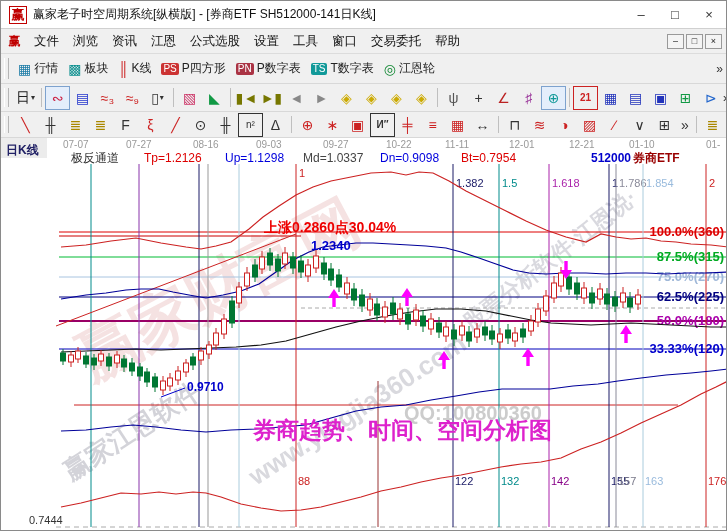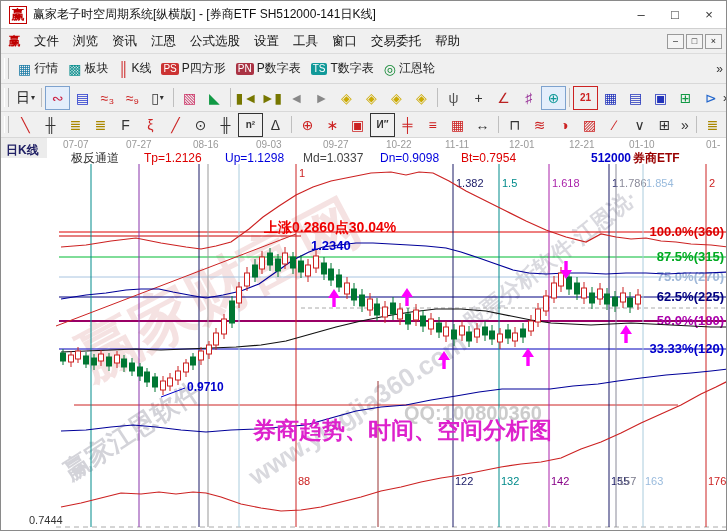--- a/index.html
+++ b/index.html
@@ -139,21 +139,21 @@
       <div class="grip"></div>
       <div class="ibtn" style="color: rgb(204, 34, 34);">╲</div>
       <div class="ibtn" style="color: rgb(51, 51, 51);">╫</div>
       <div class="ibtn" style="color: rgb(170, 136, 0);">≣</div>
       <div class="ibtn" style="color: rgb(170, 136, 0);">≣</div>
       <div class="ibtn" style="color: rgb(51, 51, 51);">F</div>
       <div class="ibtn" style="color: rgb(204, 34, 34);">ξ</div>
       <div class="ibtn" style="color: rgb(204, 34, 34);">╱</div>
       <div class="ibtn" style="color: rgb(51, 51, 51);">⊙</div>
       <div class="ibtn" style="color: rgb(51, 51, 51);">╫</div>
-      <div class="ibtn" style="color: rgb(51, 51, 51); font-size: 10px; font-weight: bold; border: 1px solid rgb(51, 51, 51);">n²</div>
+      <div class="ibtn" style="color: rgb(51, 51, 51); font-size: 10px; font-weight: normal; border: 1px solid rgb(51, 51, 51);">n²</div>
       <div class="ibtn" style="color: rgb(51, 51, 51);">Δ</div>
       <div class="tsep"></div>
       <div class="ibtn" style="color: rgb(204, 34, 34);">⊕</div>
       <div class="ibtn" style="color: rgb(204, 34, 34);">∗</div>
       <div class="ibtn" style="color: rgb(204, 34, 34);">▣</div>
       <div class="ibtn" style="color: rgb(51, 51, 51); font-size: 10px; font-weight: bold; border: 1px solid rgb(51, 51, 51);">И″</div>
       <div class="ibtn" style="color: rgb(204, 34, 34);">╪</div>
       <div class="ibtn" style="color: rgb(204, 34, 34);">≡</div>
       <div class="ibtn" style="color: rgb(204, 34, 34);">▦</div>
       <div class="ibtn" style="color: rgb(51, 51, 51);">↔</div>

